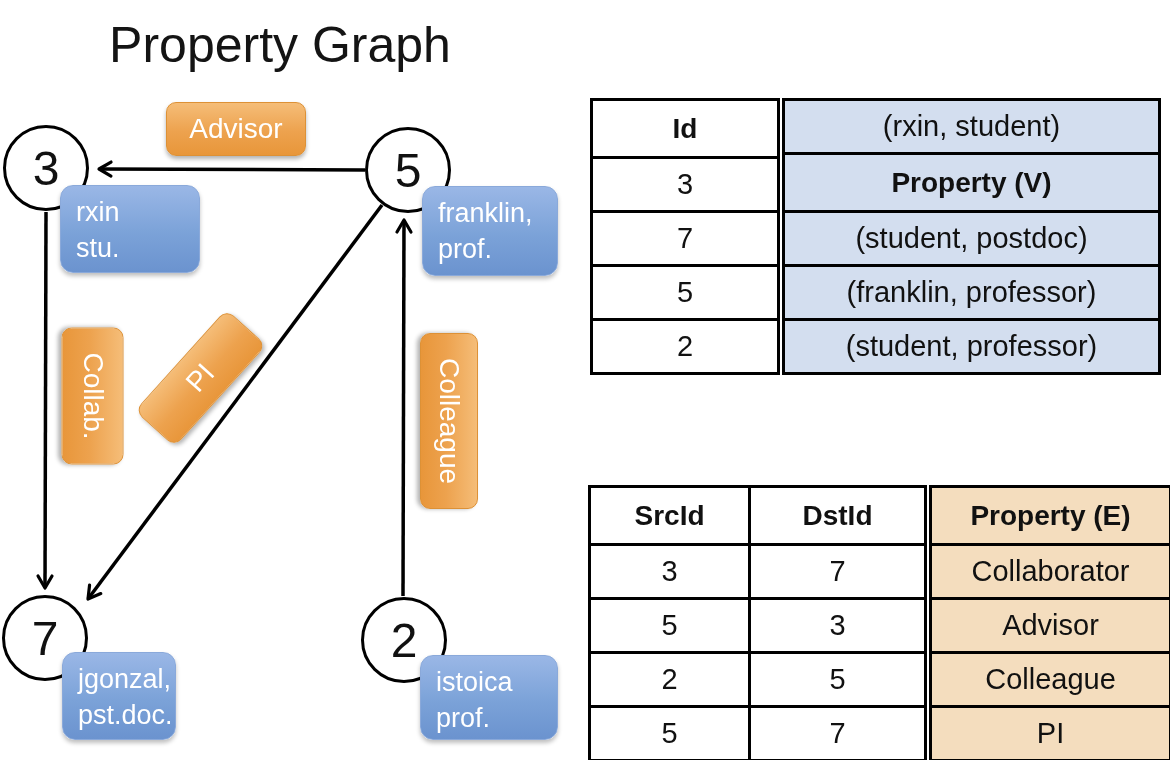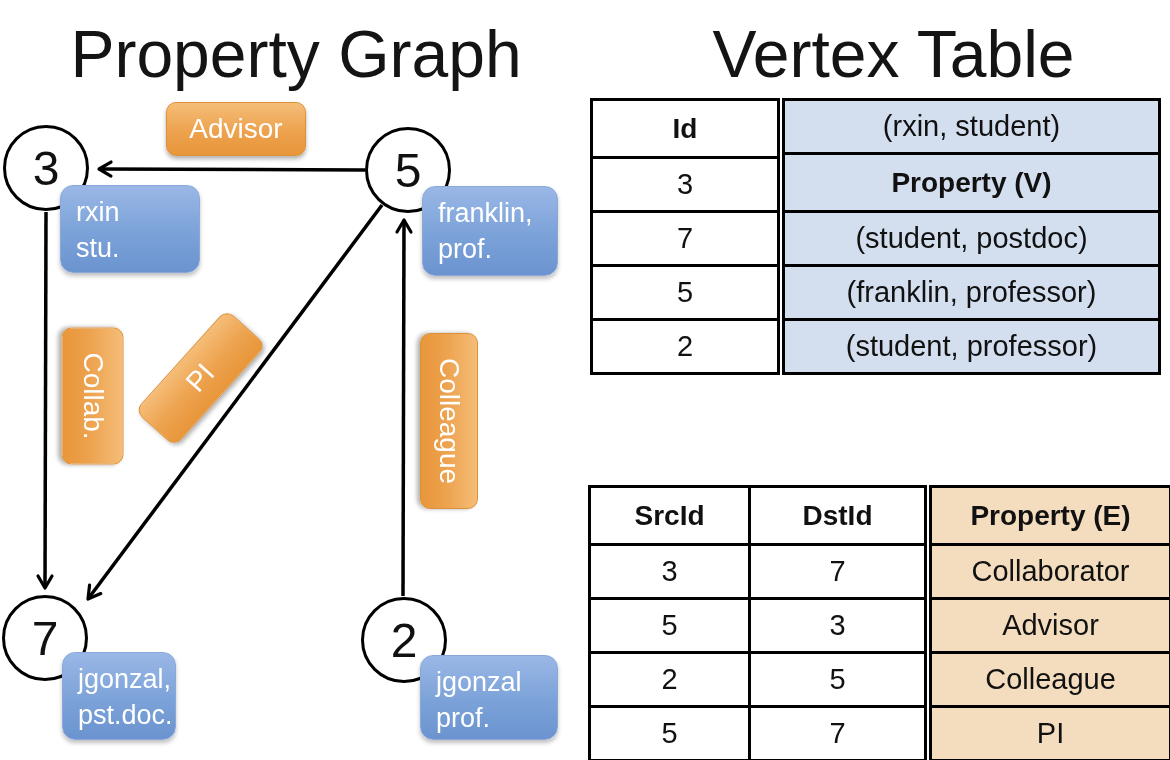--- a/index.html
+++ b/index.html
@@ -1,22 +1,22 @@
 <!DOCTYPE html>
 <html><head>
 <meta charset="utf-8">
 <style>
   html,body { margin:0; padding:0; background:#fff; }
   .canvas {
     position:relative; width:1170px; height:760px; overflow:hidden;
     background:#ffffff; font-family:"Liberation Sans", sans-serif; color:#111;
   }
   .big-title {
-    position:absolute; text-align:center; font-size:66px; font-weight:300;
-    letter-spacing:0px; color:#141414; white-space:nowrap;margin-left:16px;
+    position:absolute; text-align:center; font-size:50px; font-weight:300;
+    letter-spacing:0px; color:#141414; white-space:nowrap;
   }
   #pg-title   { left:0;   top:16px;  width:560px; }
   #vt-title   { left:590px; top:16px; width:575px; }
   #et-title   { left:588px; top:400px; width:579px; }
 
   
   .node {
     position:absolute; width:86px; height:86px; border-radius:50%;
     background:#fff; border:3.5px solid #000; box-sizing:border-box;
     display:flex; align-items:center; justify-content:center;
@@ -68,21 +68,20 @@
   td { height:51px; font-size:29px; font-weight:300; }
   .vt-prop th, .vt-prop td { background:#d3deef; }
   .et-prop th, .et-prop td { background:#f4ddbe; }
 </style>
 </head>
 <body>
 
 <div class="canvas">
 
   <div class="big-title" id="pg-title">Property Graph</div>
-  <div class="big-title" id="vt-title">Vertex Table</div>
 
   <svg class="edges-svg" width="560" height="760">
     <defs>
       <marker id="arrowV" viewBox="0 0 20 20" refX="16" refY="10" markerWidth="20" markerHeight="20" orient="auto" markerUnits="userSpaceOnUse">
         <path d="M4,3 L16,10 L4,17" fill="none" stroke="#000" stroke-width="3.2" stroke-linecap="round" stroke-linejoin="round"></path>
       </marker>
     </defs>
     <line x1="365" y1="170" x2="99" y2="169" stroke="#000" stroke-width="3.5" marker-end="url(#arrowV)"></line>
     <line x1="46" y1="212" x2="45" y2="588" stroke="#000" stroke-width="3.5" marker-end="url(#arrowV)"></line>
     <line x1="382" y1="205" x2="88" y2="599" stroke="#000" stroke-width="3.5" marker-end="url(#arrowV)"></line>
@@ -108,21 +107,21 @@
   </div>
   <div class="pbox" id="pbox-franklin">
     <span>franklin,</span>
     <span>prof.</span>
   </div>
   <div class="pbox" id="pbox-jgonzal">
     <span>jgonzal,</span>
     <span>pst.doc.</span>
   </div>
   <div class="pbox" id="pbox-istoica">
-    <span>jgonzal</span>
+    <span>istoica</span>
     <span>prof.</span>
   </div>
 
   <div class="elabel" id="elabel-advisor">Advisor</div>
   <div class="elabel" id="elabel-collab">Collab.</div>
   <div class="elabel" id="elabel-pi">PI</div>
   <div class="elabel" id="elabel-colleague">Colleague</div>
 
   <div class="tbl-wrap" id="vertex-table">
     <table style="width:190px">

